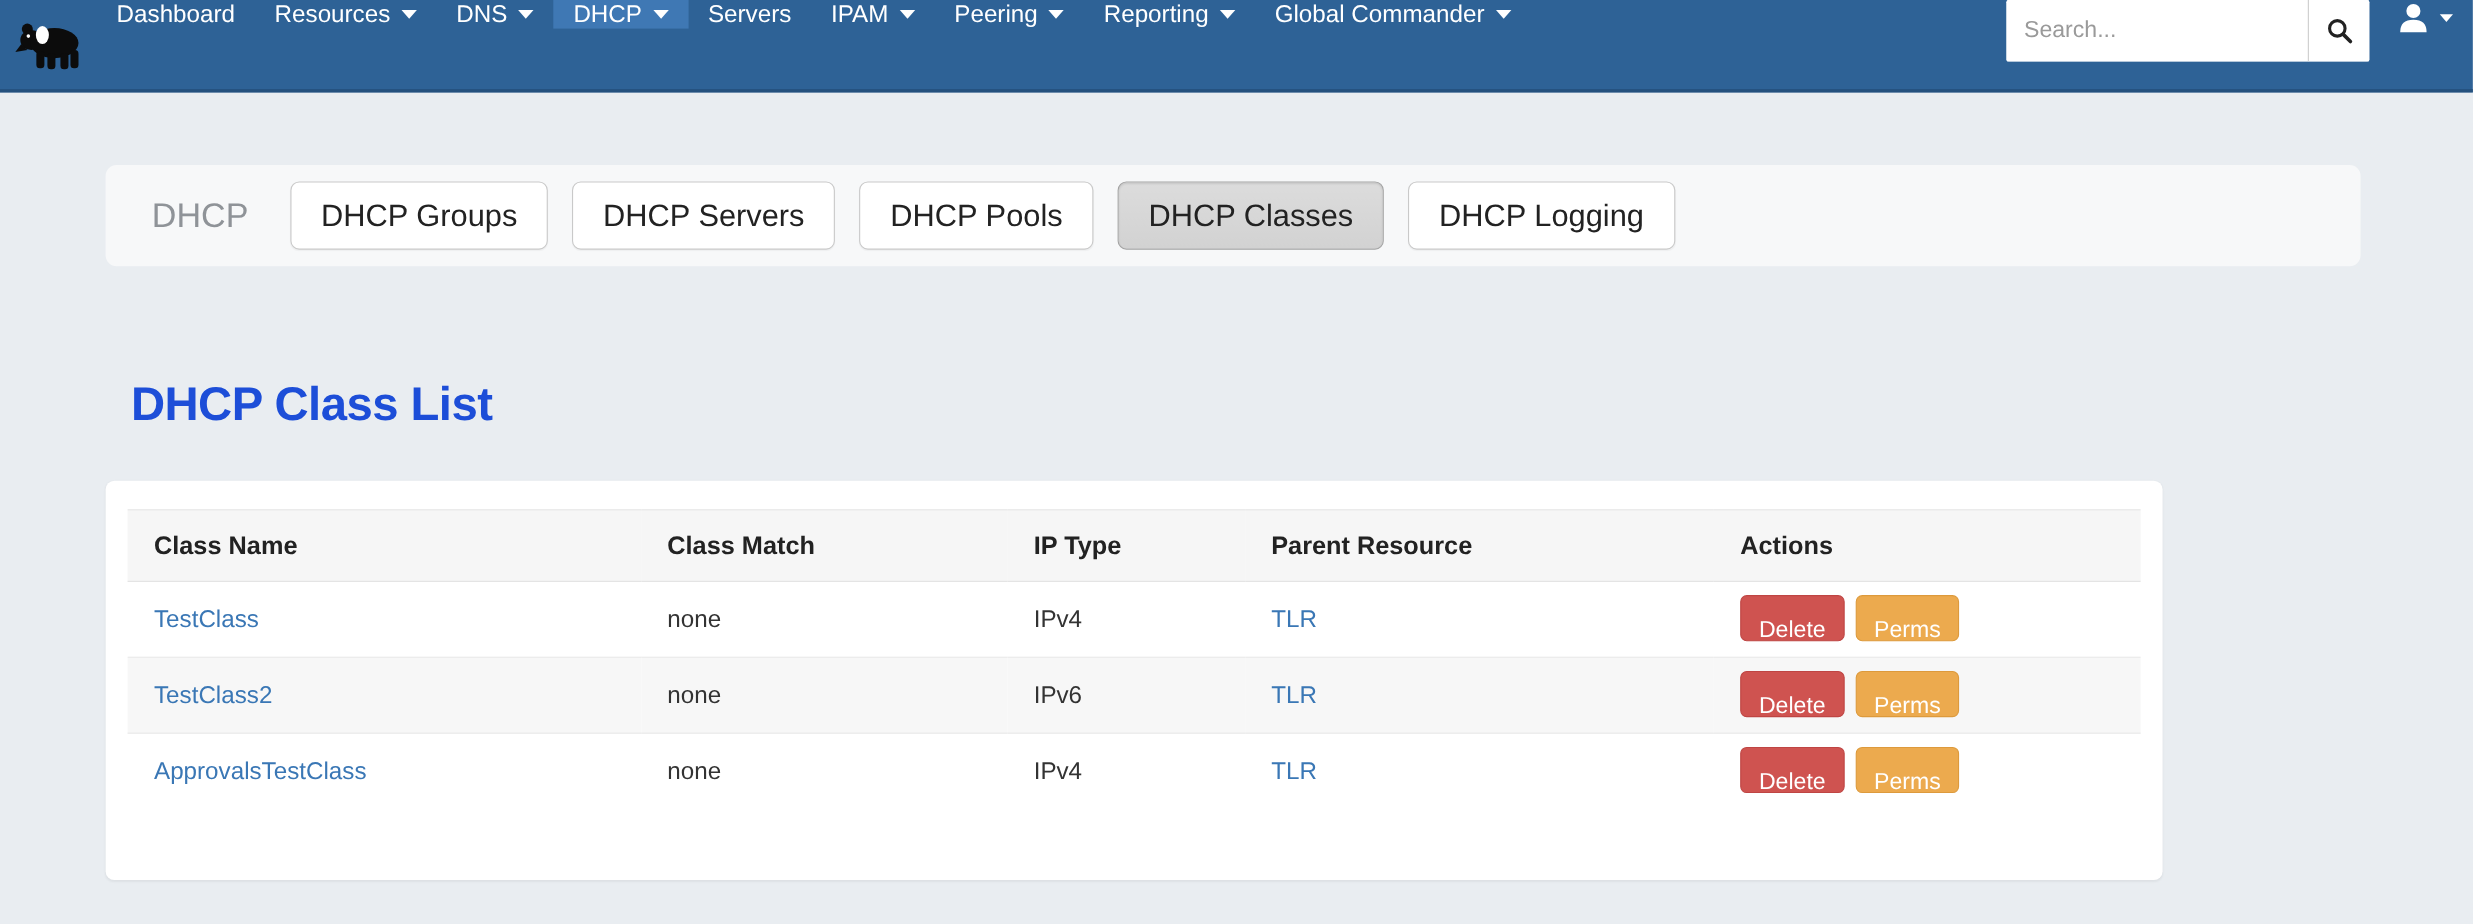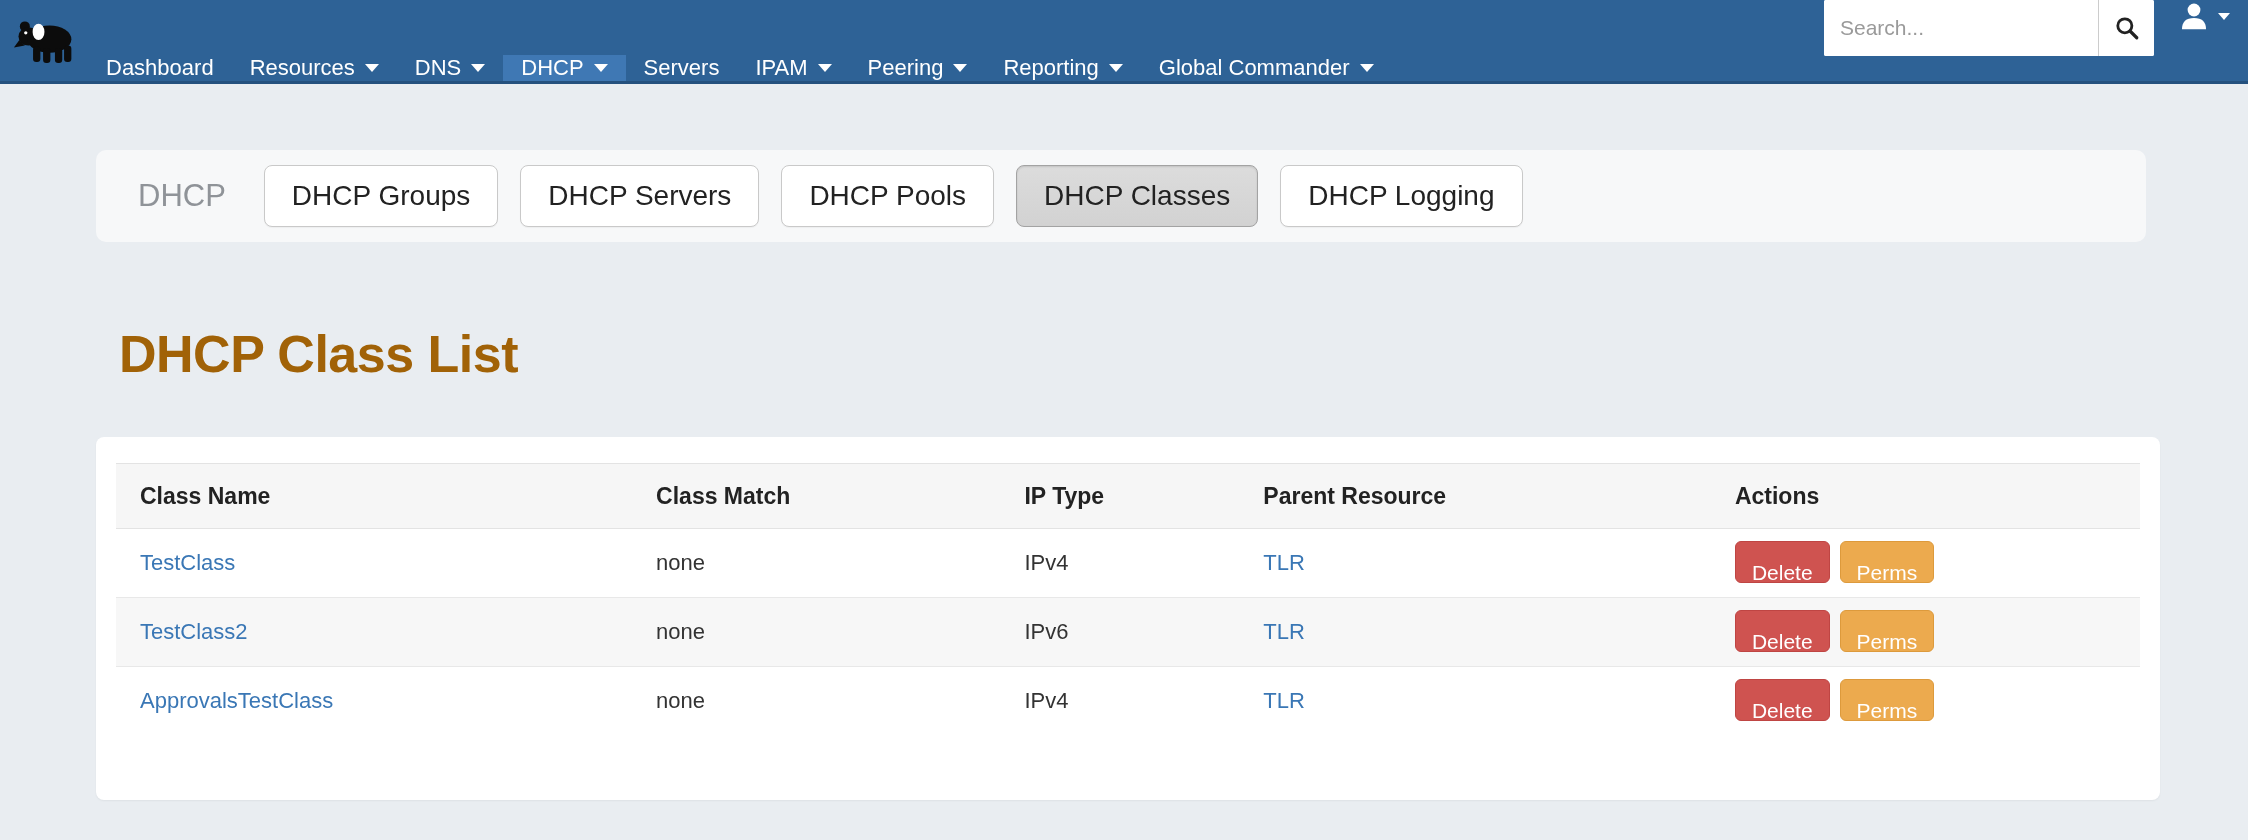--- a/index.html
+++ b/index.html
@@ -5,21 +5,21 @@
   * { margin:0; padding:0; box-sizing:border-box; }
   html,body { width:2248px; height:840px; overflow:hidden;
     font-family:"Liberation Sans", sans-serif; background:#e9edf1; }
 
   
   .navbar { position:absolute; left:0; top:0; width:2248px; height:84px;
     background:#2e6296; border-bottom:3px solid #25517e;
     display:flex; align-items:stretch; }
   .brand { width:88px; display:flex; align-items:center; justify-content:center; }
   .brand svg { width:62px; height:50px; }
-  .nav-items { display:flex; align-items:flex-end; }
+  .nav-items { display:flex; align-items:flex-start; }
   .nav-item { display:flex; align-items:center; padding:0 18px; color:#fff;
     font-size:22px; cursor:pointer; white-space:nowrap; }
   .nav-item.active { background:#3f78b4; }
   .caret { width:0; height:0; border-left:7px solid transparent;
     border-right:7px solid transparent; border-top:8px solid #fff;
     margin-left:10px; display:inline-block; }
   .nav-right { margin-left:auto; display:flex; align-items:flex-start; padding-right:18px; }
   .search-group { display:flex; height:56px; background:#fff; border-radius:2px; overflow:hidden; }
   .search-input { width:274px; border:none; outline:none; padding:0 16px;
     font-size:21px; color:#555; font-family:"Liberation Sans", sans-serif; }
@@ -40,25 +40,25 @@
     height:62px; line-height:60px; padding:0 27px; font-size:28px; color:#222;
     cursor:pointer; font-family:"Liberation Sans", sans-serif;
     box-shadow:0 1px 1px rgba(0,0,0,0.04); white-space:nowrap; }
   .tab-btn.active { background:linear-gradient(#dcdcdc,#d2d2d2); border-color:#a3a3a3;
     box-shadow:inset 0 1px 2px rgba(0,0,0,0.12); }
   .add-btn { margin-left:auto; background:#62b15a; border:1px solid #54a44c;
     color:#fff; font-size:23px; height:64px; padding:0 29px; border-radius:8px;
     cursor:pointer; font-family:"Liberation Sans", sans-serif; }
 
   
-  .page-title { position:absolute; left:119px; top:324px; font-size:52px;
-    font-weight:700; color:#a16207; letter-spacing:-0.5px; }
-
-  
-  .card { position:absolute; left:96px; top:437px; width:2064px; height:363px;
+  .page-title { position:absolute; left:119px; top:344px; font-size:43px;
+    font-weight:700; color:#1d4ed8; letter-spacing:-0.5px; }
+
+  
+  .card { position:absolute; left:96px; top:437px; width:1870px; height:363px;
     background:#fff; border-radius:8px; padding:26px 20px 0 20px;
     box-shadow:0 1px 2px rgba(0,0,0,0.05); }
   table { width:100%; border-collapse:collapse; table-layout:fixed; }
   col.c1{width:25.5%} col.c2{width:18.2%} col.c3{width:11.8%} col.c4{width:23.3%} col.c5{width:21.2%}
   thead th { text-align:left; font-weight:700; font-size:23px; color:#222;
     background:#f6f6f6; height:65px; padding-left:24px;
     border-top:1px solid #e3e3e3; border-bottom:1px solid #e3e3e3; }
   tbody td { height:69px; padding-left:24px; font-size:22px; color:#333;
     vertical-align:middle; }
   tbody tr + tr td { border-top:1px solid #e8e8e8; }

